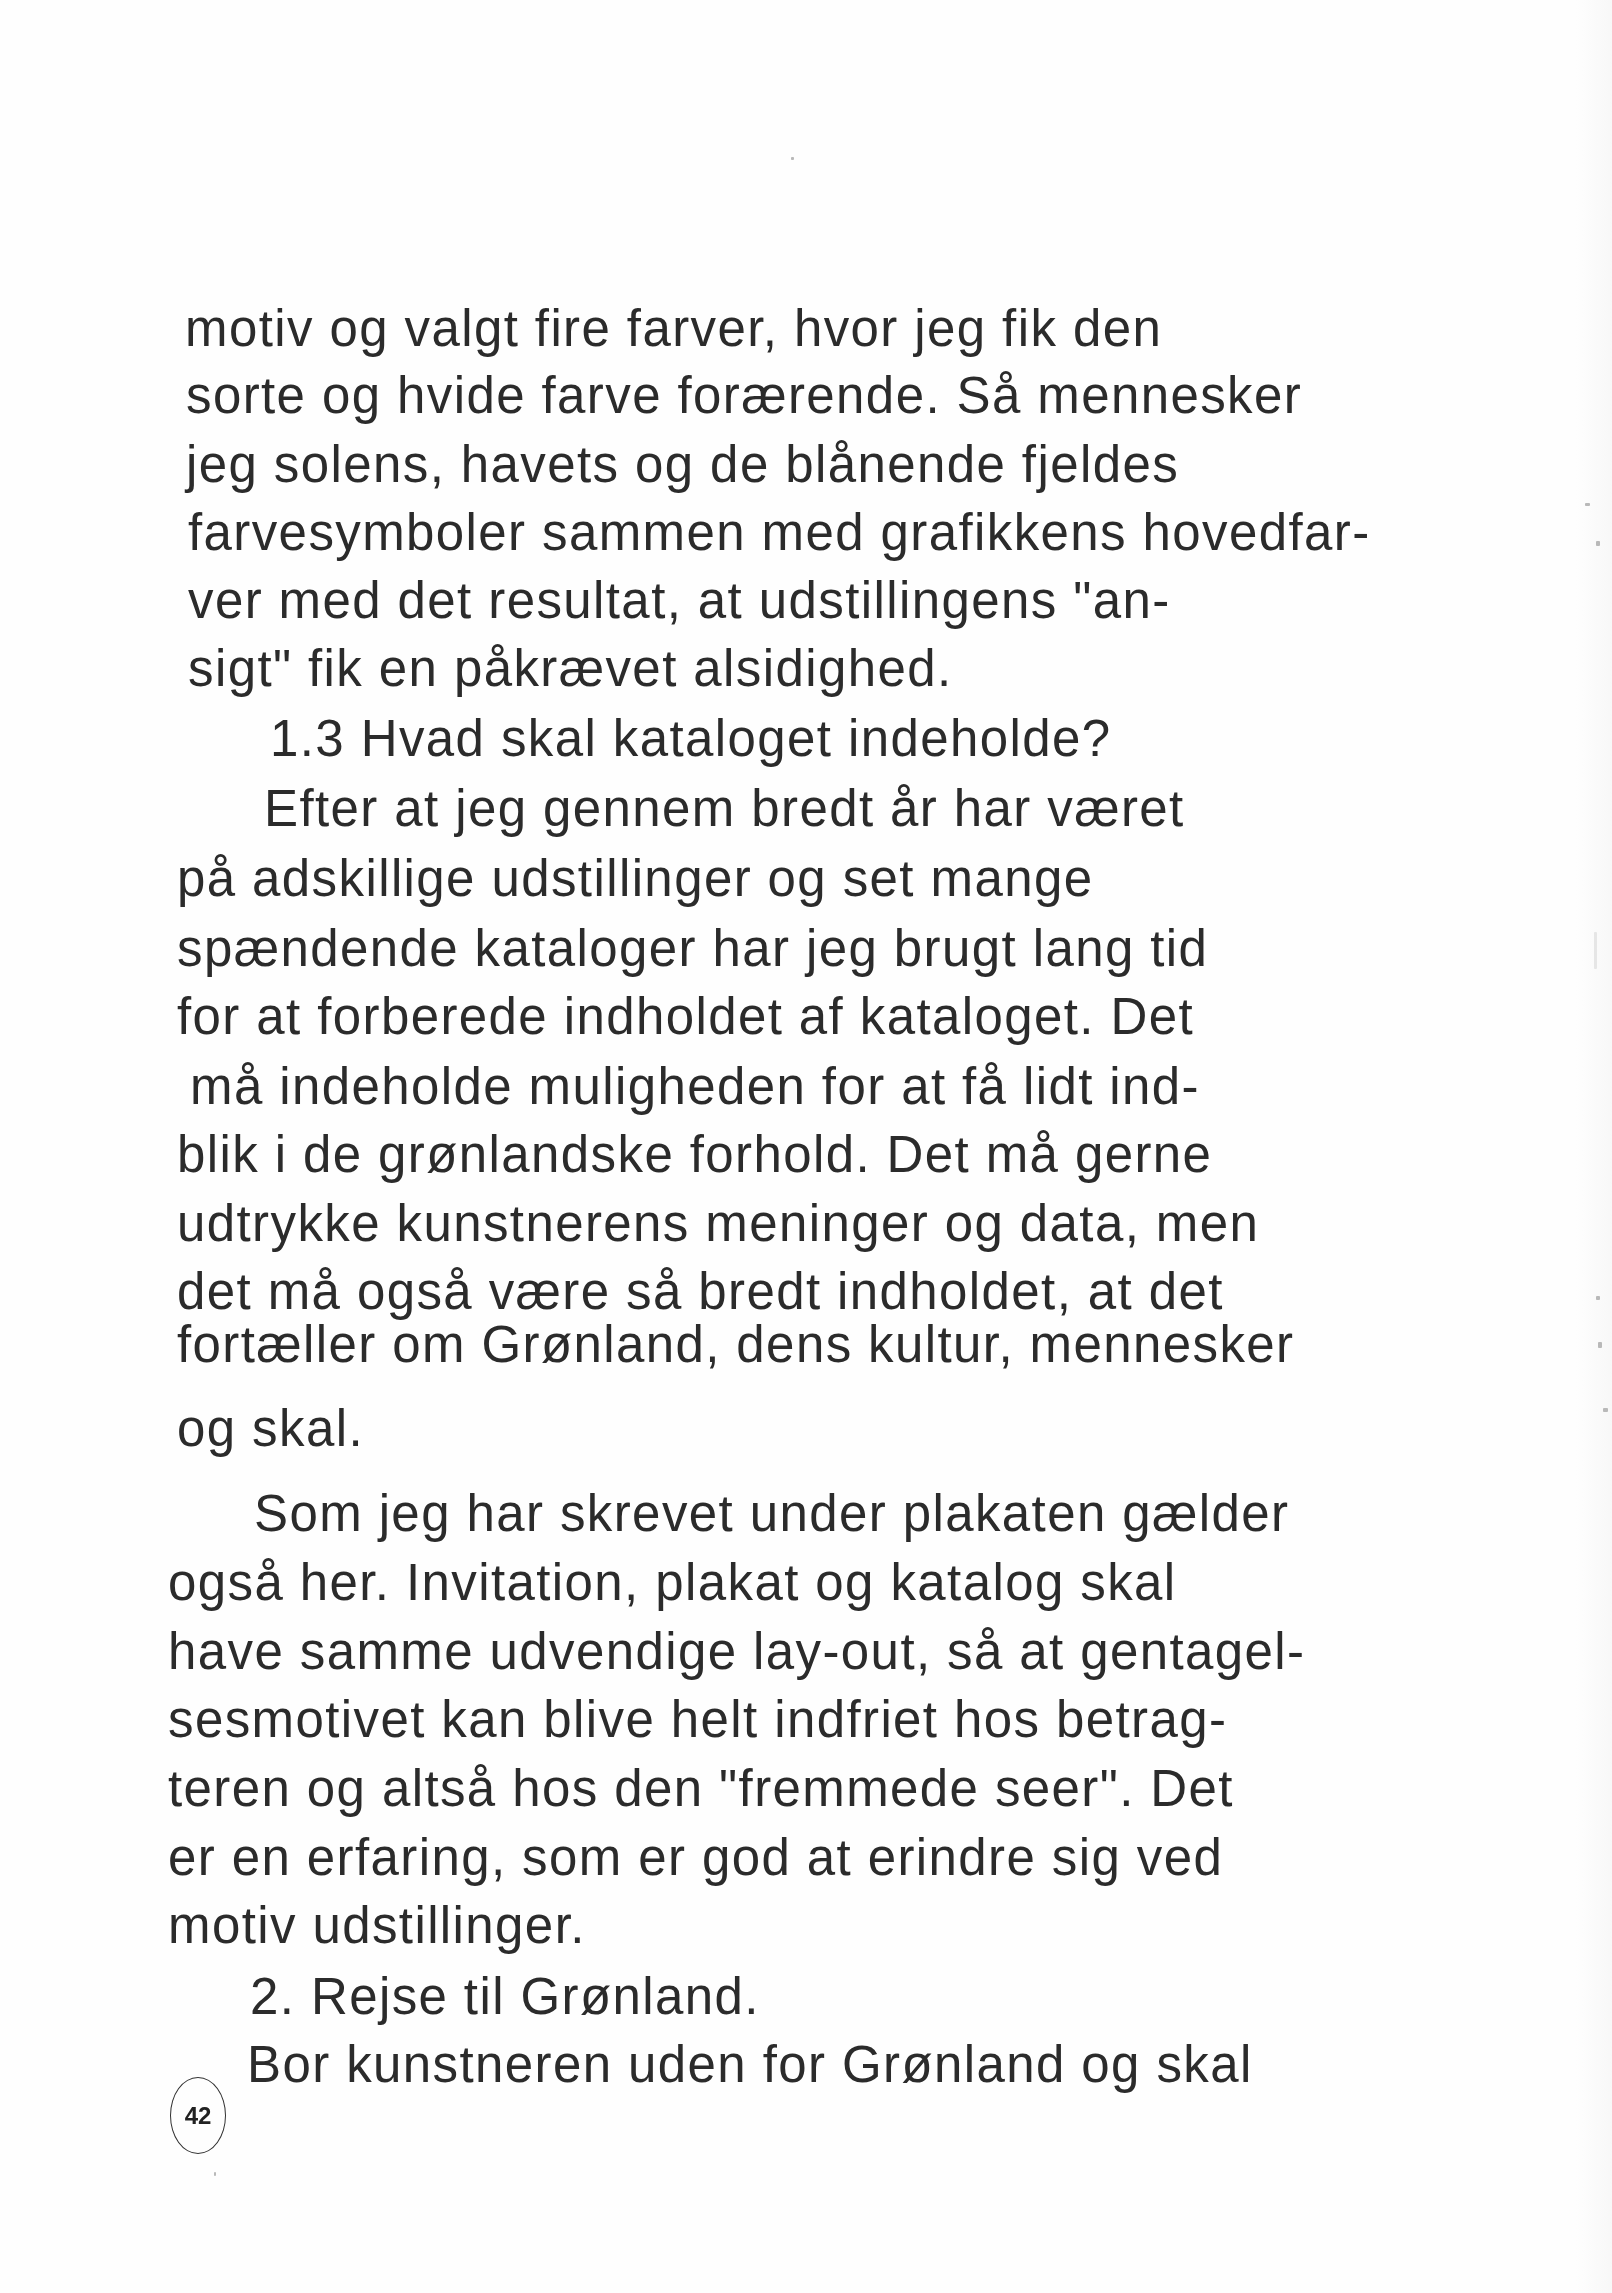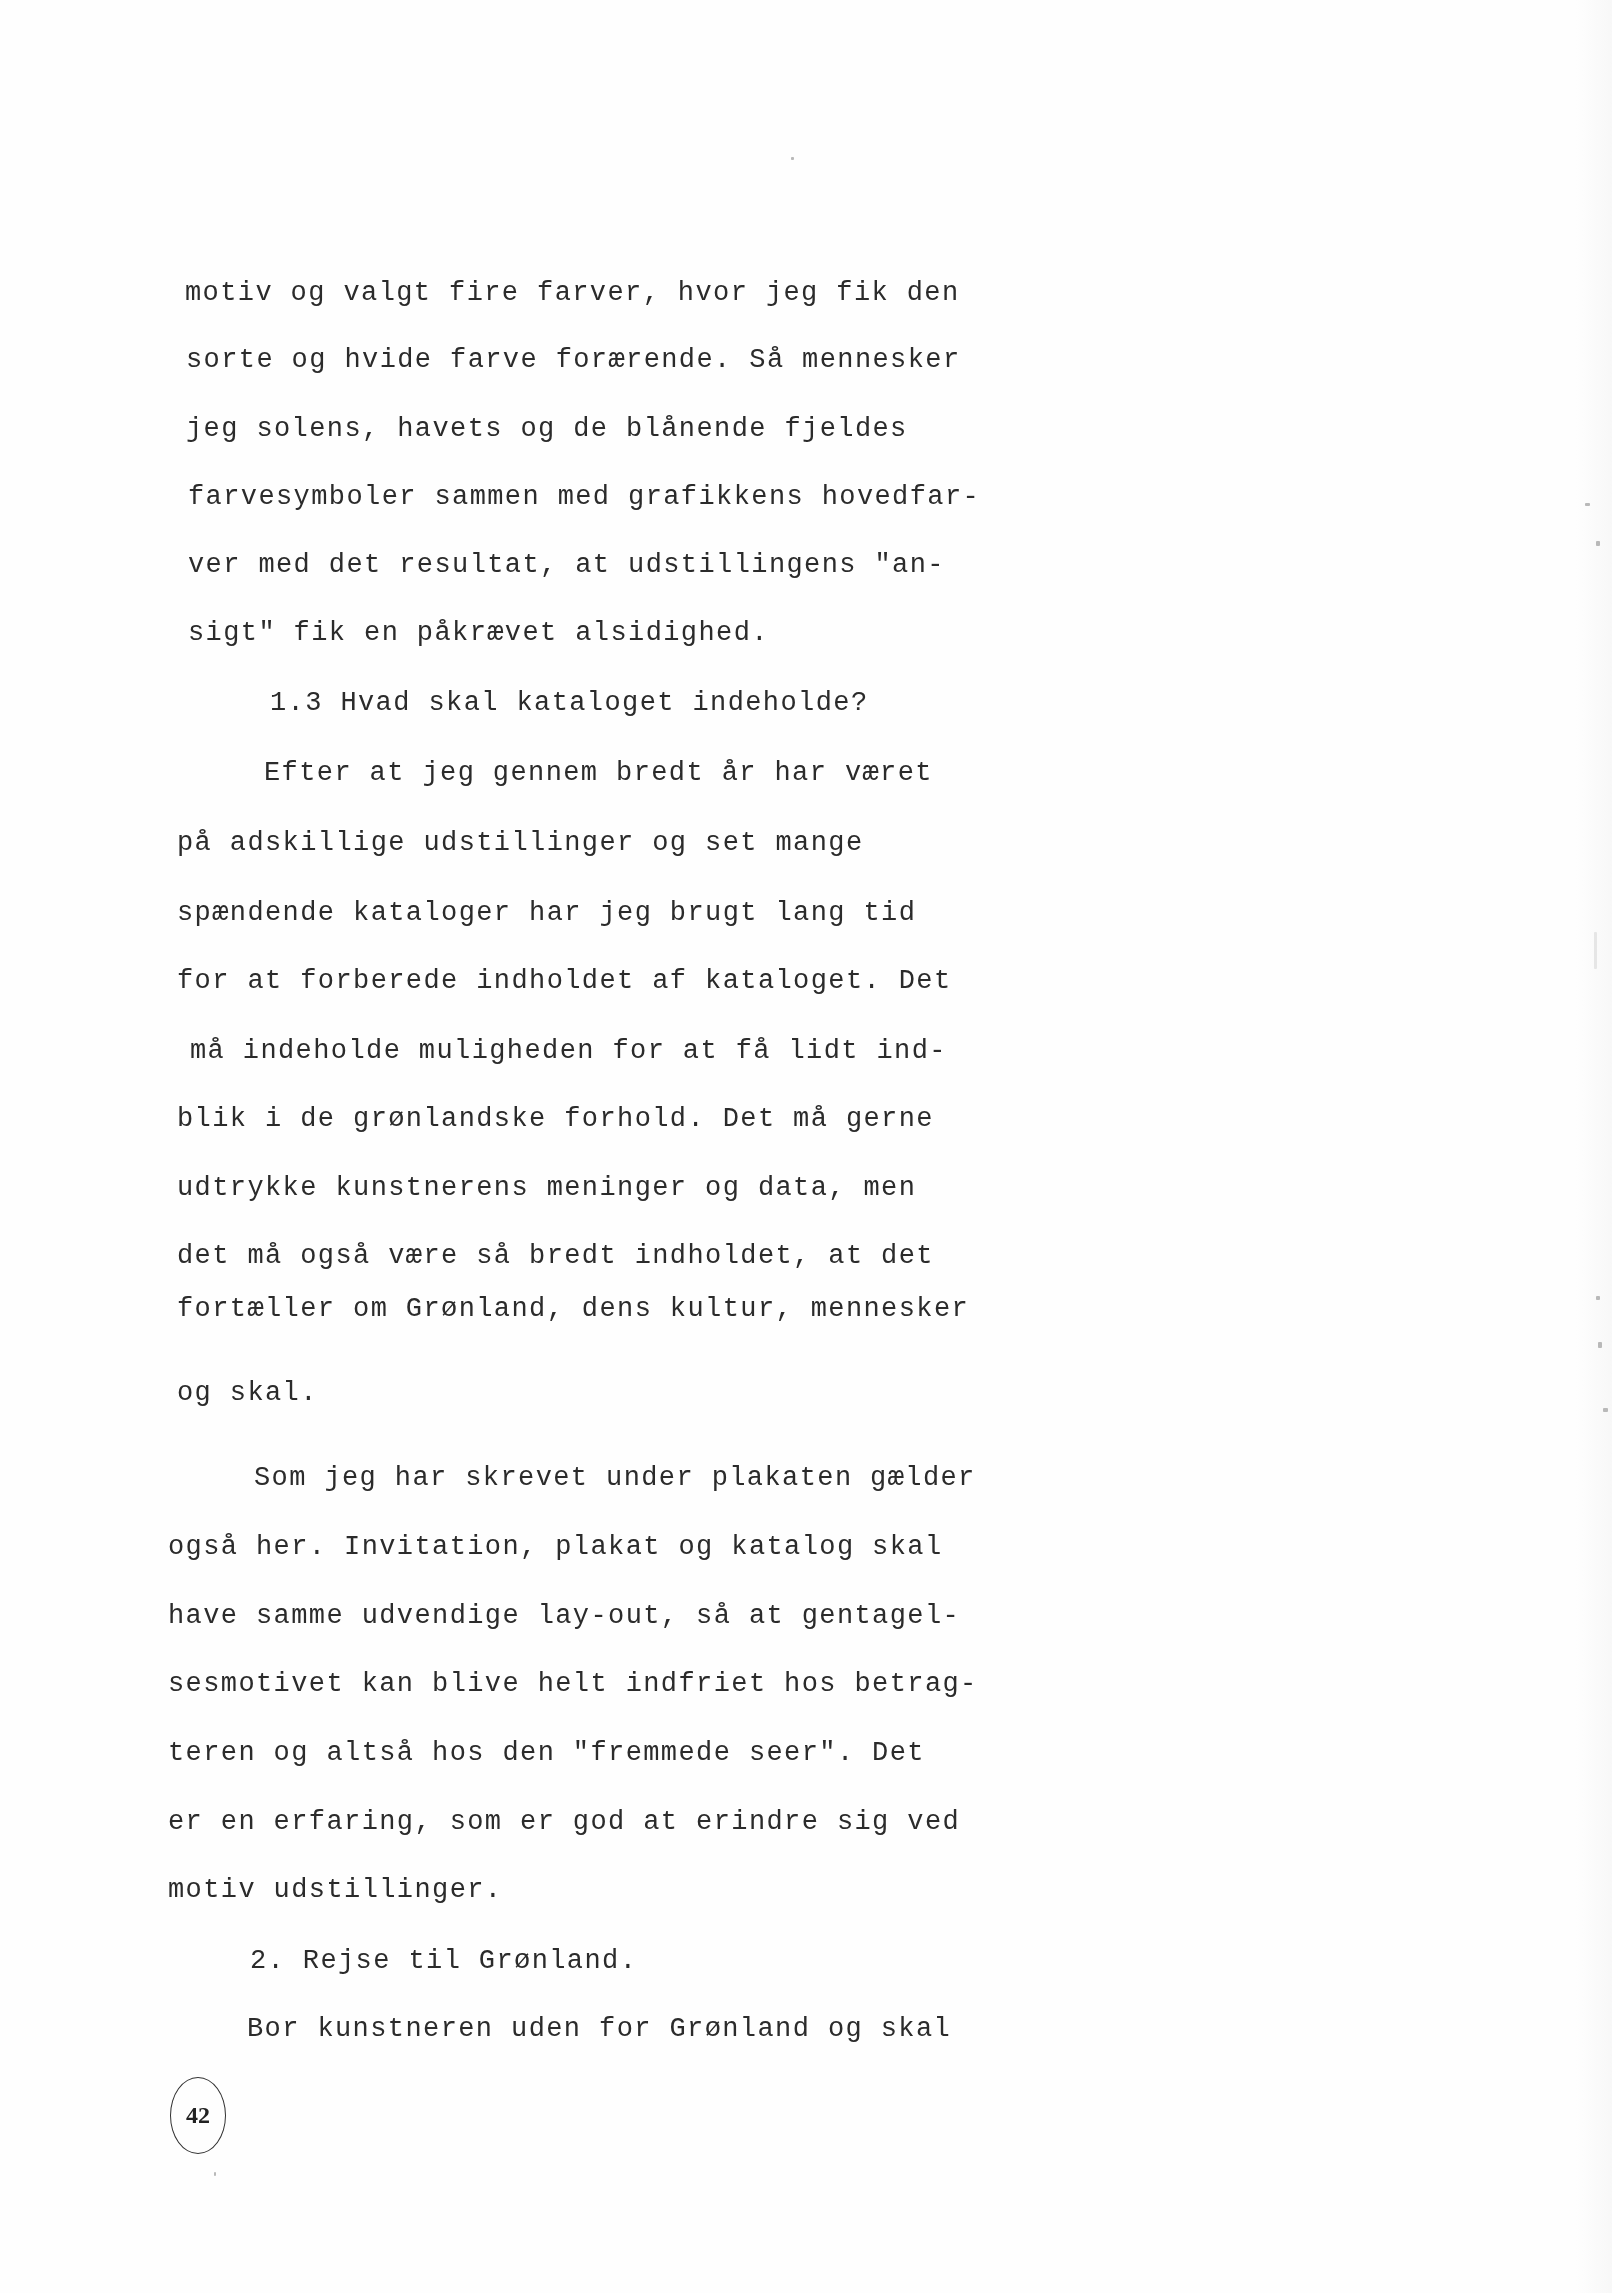--- a/index.html
+++ b/index.html
@@ -21,38 +21,39 @@
     background: #fefefe;
   }
   .text-block {
     position: absolute;
     left: 0; top: 0;
     width: 1613px;
   }
   .line {
     position: absolute;
     white-space: pre;
-    font-family: Liberation Mono, monospace;
-    font-size: 27px;
+    font-family: Liberation Sans, sans-serif;
+    font-size: 51px;
     color: #2b2b2b;
     letter-spacing: 1.4px;
     line-height: 1;
+    margin-top: 23px;
   }
   .page-number {
     position: absolute;
     left: 170px;
     top: 2077px;
     width: 54px;
     height: 75px;
     border: 1.9px solid #333;
     border-radius: 50%;
     display: flex;
     align-items: center;
     justify-content: center;
-    font-family: Liberation Serif, serif;
+    font-family: Liberation Sans, sans-serif;
     font-size: 24px;
     font-weight: bold;
     color: #222;
     text-align: center;
   }
   .speck {
     position: absolute;
     background: #b9b9b9;
     border-radius: 0.9px;
   }

